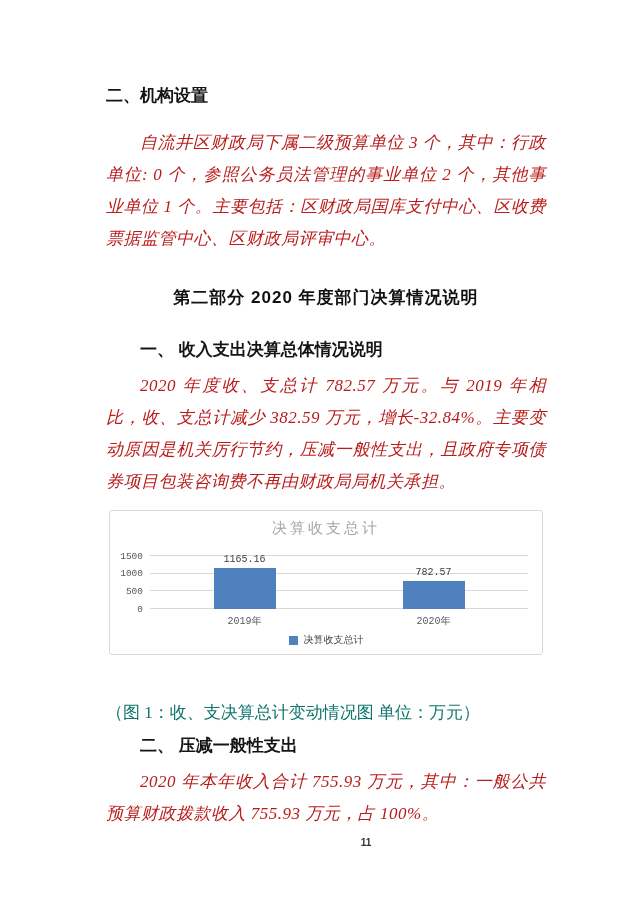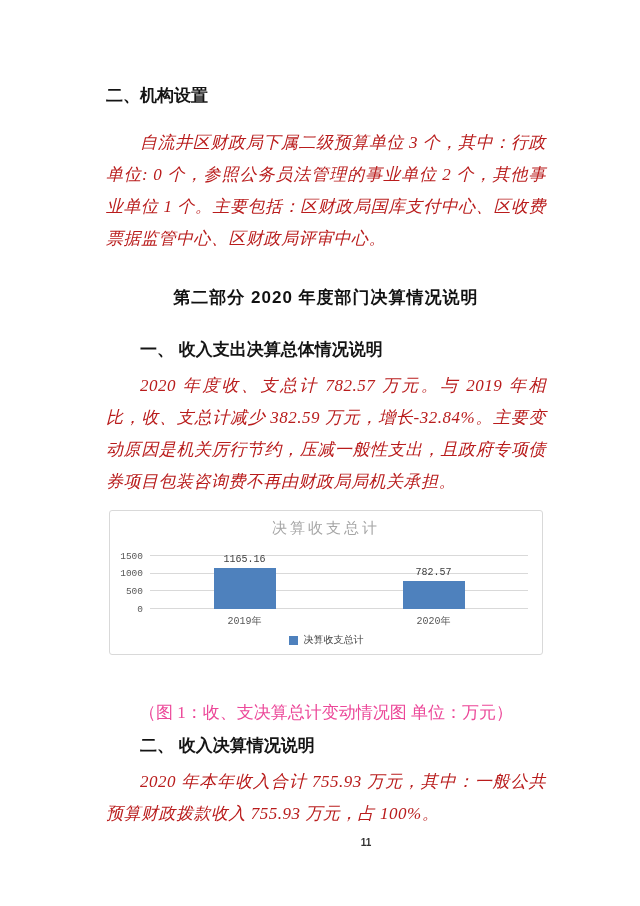--- a/index.html
+++ b/index.html
@@ -34,21 +34,21 @@
   .p-income  { margin-top:8px; }
   .part-title {
     margin-top:27px;
     font-family:"Liberation Sans","DejaVu Sans",sans-serif;
     font-weight:700; font-size:17px; line-height:32px;
     text-align:center; color:#111; letter-spacing:1px;
     white-space:nowrap;
   }
   .figure-caption {
     margin-top:47px;
-    font-size:17px; line-height:22px; text-align:center; color:#ec4899;
+    font-size:17px; line-height:22px; color:#0f766e;
   }
   
   .chart {
     position:relative;
     margin-top:12px; margin-left:3px;
     width:434px; height:145px;
     border:1px solid #d9d9d9; border-radius:3px;
     background:#ffffff;
     font-family:Liberation Mono, monospace;
   }
@@ -125,20 +125,20 @@
           </div>
         </div>
       <div class="legend">
         <span class="legend-swatch" style="background: rgb(78, 129, 189);"></span>
         <span class="legend-label">决算收支总计</span>
       </div>
     </div>
 
     <p class="figure-caption">（图 1：收、支决算总计变动情况图 单位：万元）</p>
 
-    <h3 class="sec-heading h-sub h-income">二、 收入决算情况说明</h3>
+    <h3 class="sec-heading h-sub h-income">二、 压减一般性支出</h3>
 
     <p class="body-para p-income">2020 年本年收入合计 755.93 万元，其中：一般公共预算财政拨款收入 755.93 万元，占 100%。</p>
 
   </div>
 
   <div class="pagenum">11</div>
 </div>
 
 </body></html>

